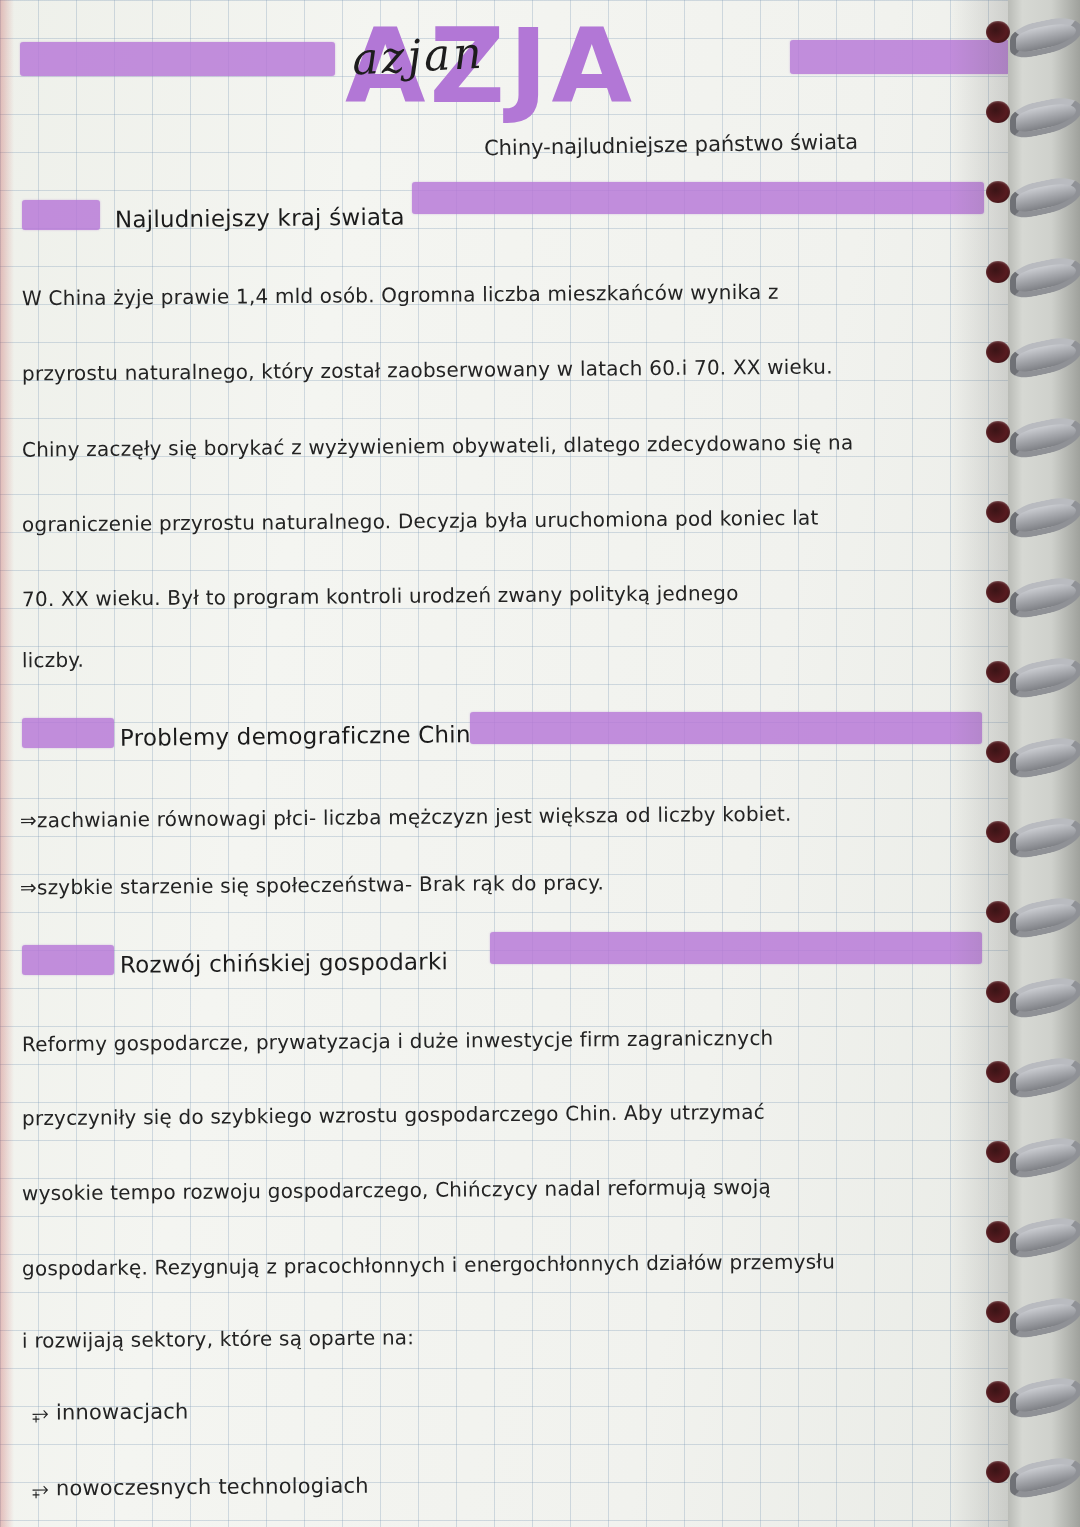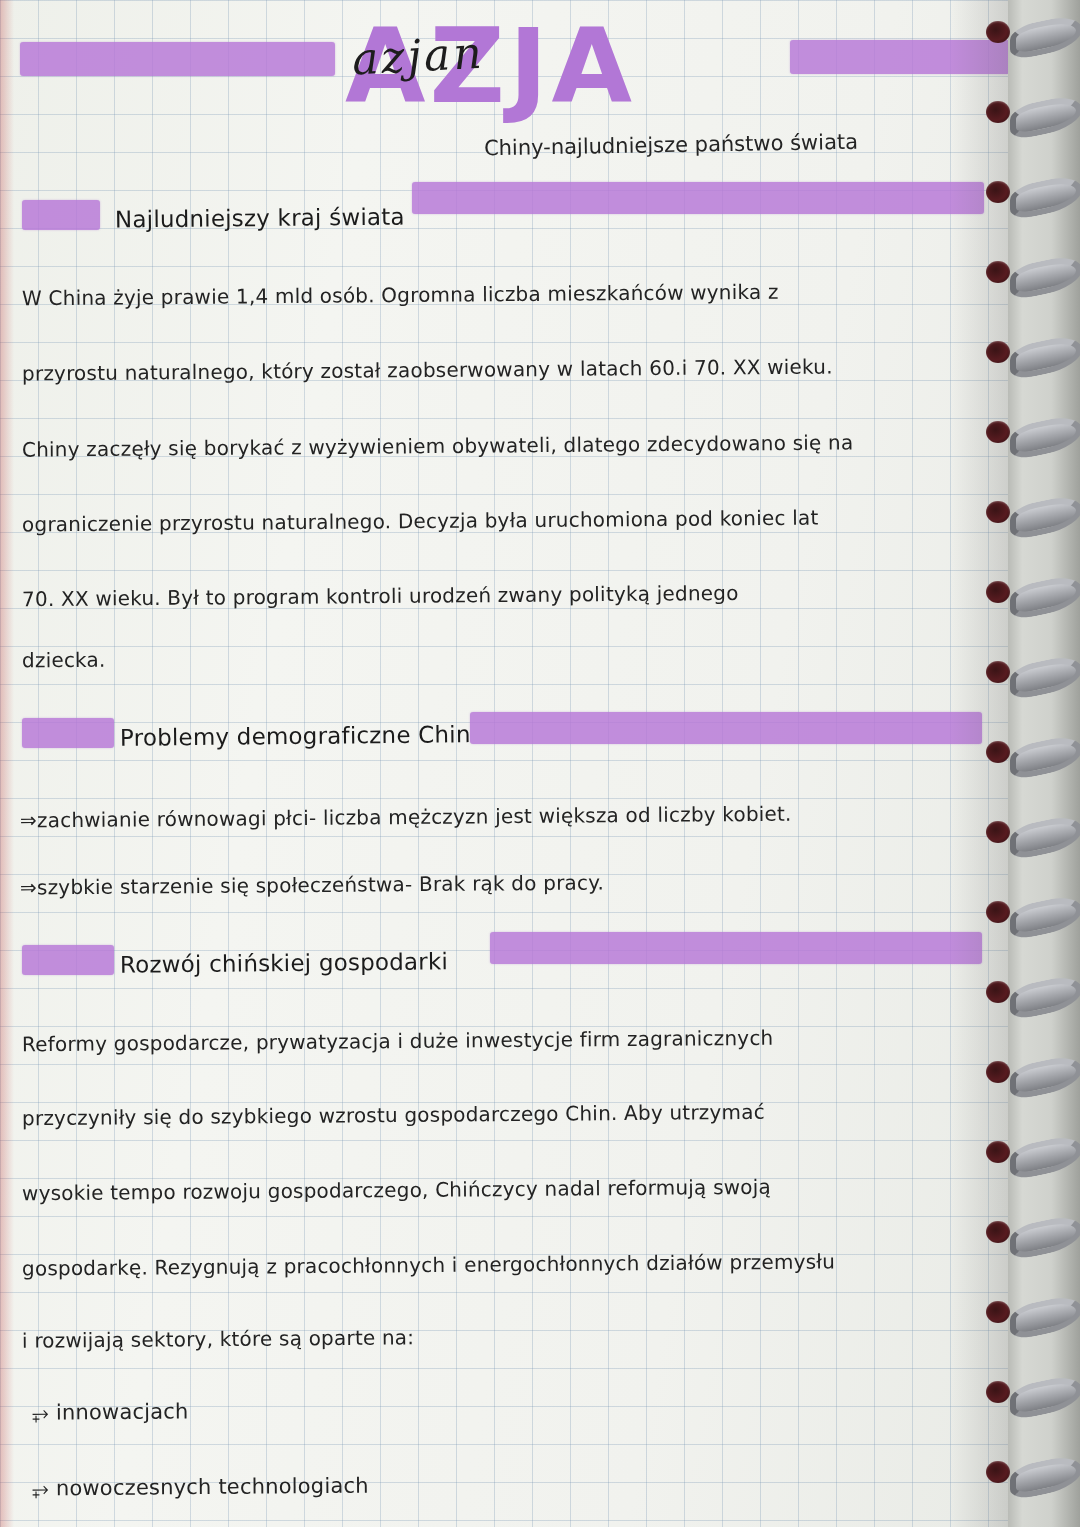--- a/index.html
+++ b/index.html
@@ -168,21 +168,21 @@
   <div id="title-script">azjan</div>
   <div id="subtitle">Chiny-najludniejsze państwo świata</div>
 
   <div class="hand heading" style="left:115px; top:205px;">Najludniejszy kraj świata</div>
 
   <div class="hand body-line" style="left:22px; top:283px;">W China żyje prawie 1,4 mld osób. Ogromna liczba mieszkańców wynika z</div>
   <div class="hand body-line" style="left:22px; top:358px;">przyrostu naturalnego, który został zaobserwowany w latach 60.i 70. XX wieku.</div>
   <div class="hand body-line" style="left:22px; top:434px;">Chiny zaczęły się borykać z wyżywieniem obywateli, dlatego zdecydowano się na</div>
   <div class="hand body-line" style="left:22px; top:509px;">ograniczenie przyrostu naturalnego. Decyzja była uruchomiona pod koniec lat</div>
   <div class="hand body-line" style="left:22px; top:584px;">70. XX wieku. Był  to program kontroli urodzeń zwany polityką jednego</div>
-  <div class="hand body-line" style="left:22px; top:648px;">dziecka.</div>
+  <div class="hand body-line" style="left:22px; top:648px;">liczby.</div>
 
   <div class="hand heading" style="left:120px; top:723px;">Problemy demograficzne Chin</div>
 
   <div class="hand body-line" style="left:20px; top:805px;">⇒zachwianie równowagi płci- liczba mężczyzn jest większa od liczby kobiet.</div>
   <div class="hand body-line" style="left:20px; top:873px;">⇒szybkie starzenie się społeczeństwa- Brak rąk do pracy.</div>
 
   <div class="hand heading" style="left:120px; top:950px;">Rozwój chińskiej gospodarki</div>
 
   <div class="hand body-line" style="left:22px; top:1029px;">Reformy gospodarcze, prywatyzacja i duże inwestycje firm zagranicznych</div>
   <div class="hand body-line" style="left:22px; top:1103px;">przyczyniły się do szybkiego wzrostu gospodarczego Chin. Aby utrzymać</div>

